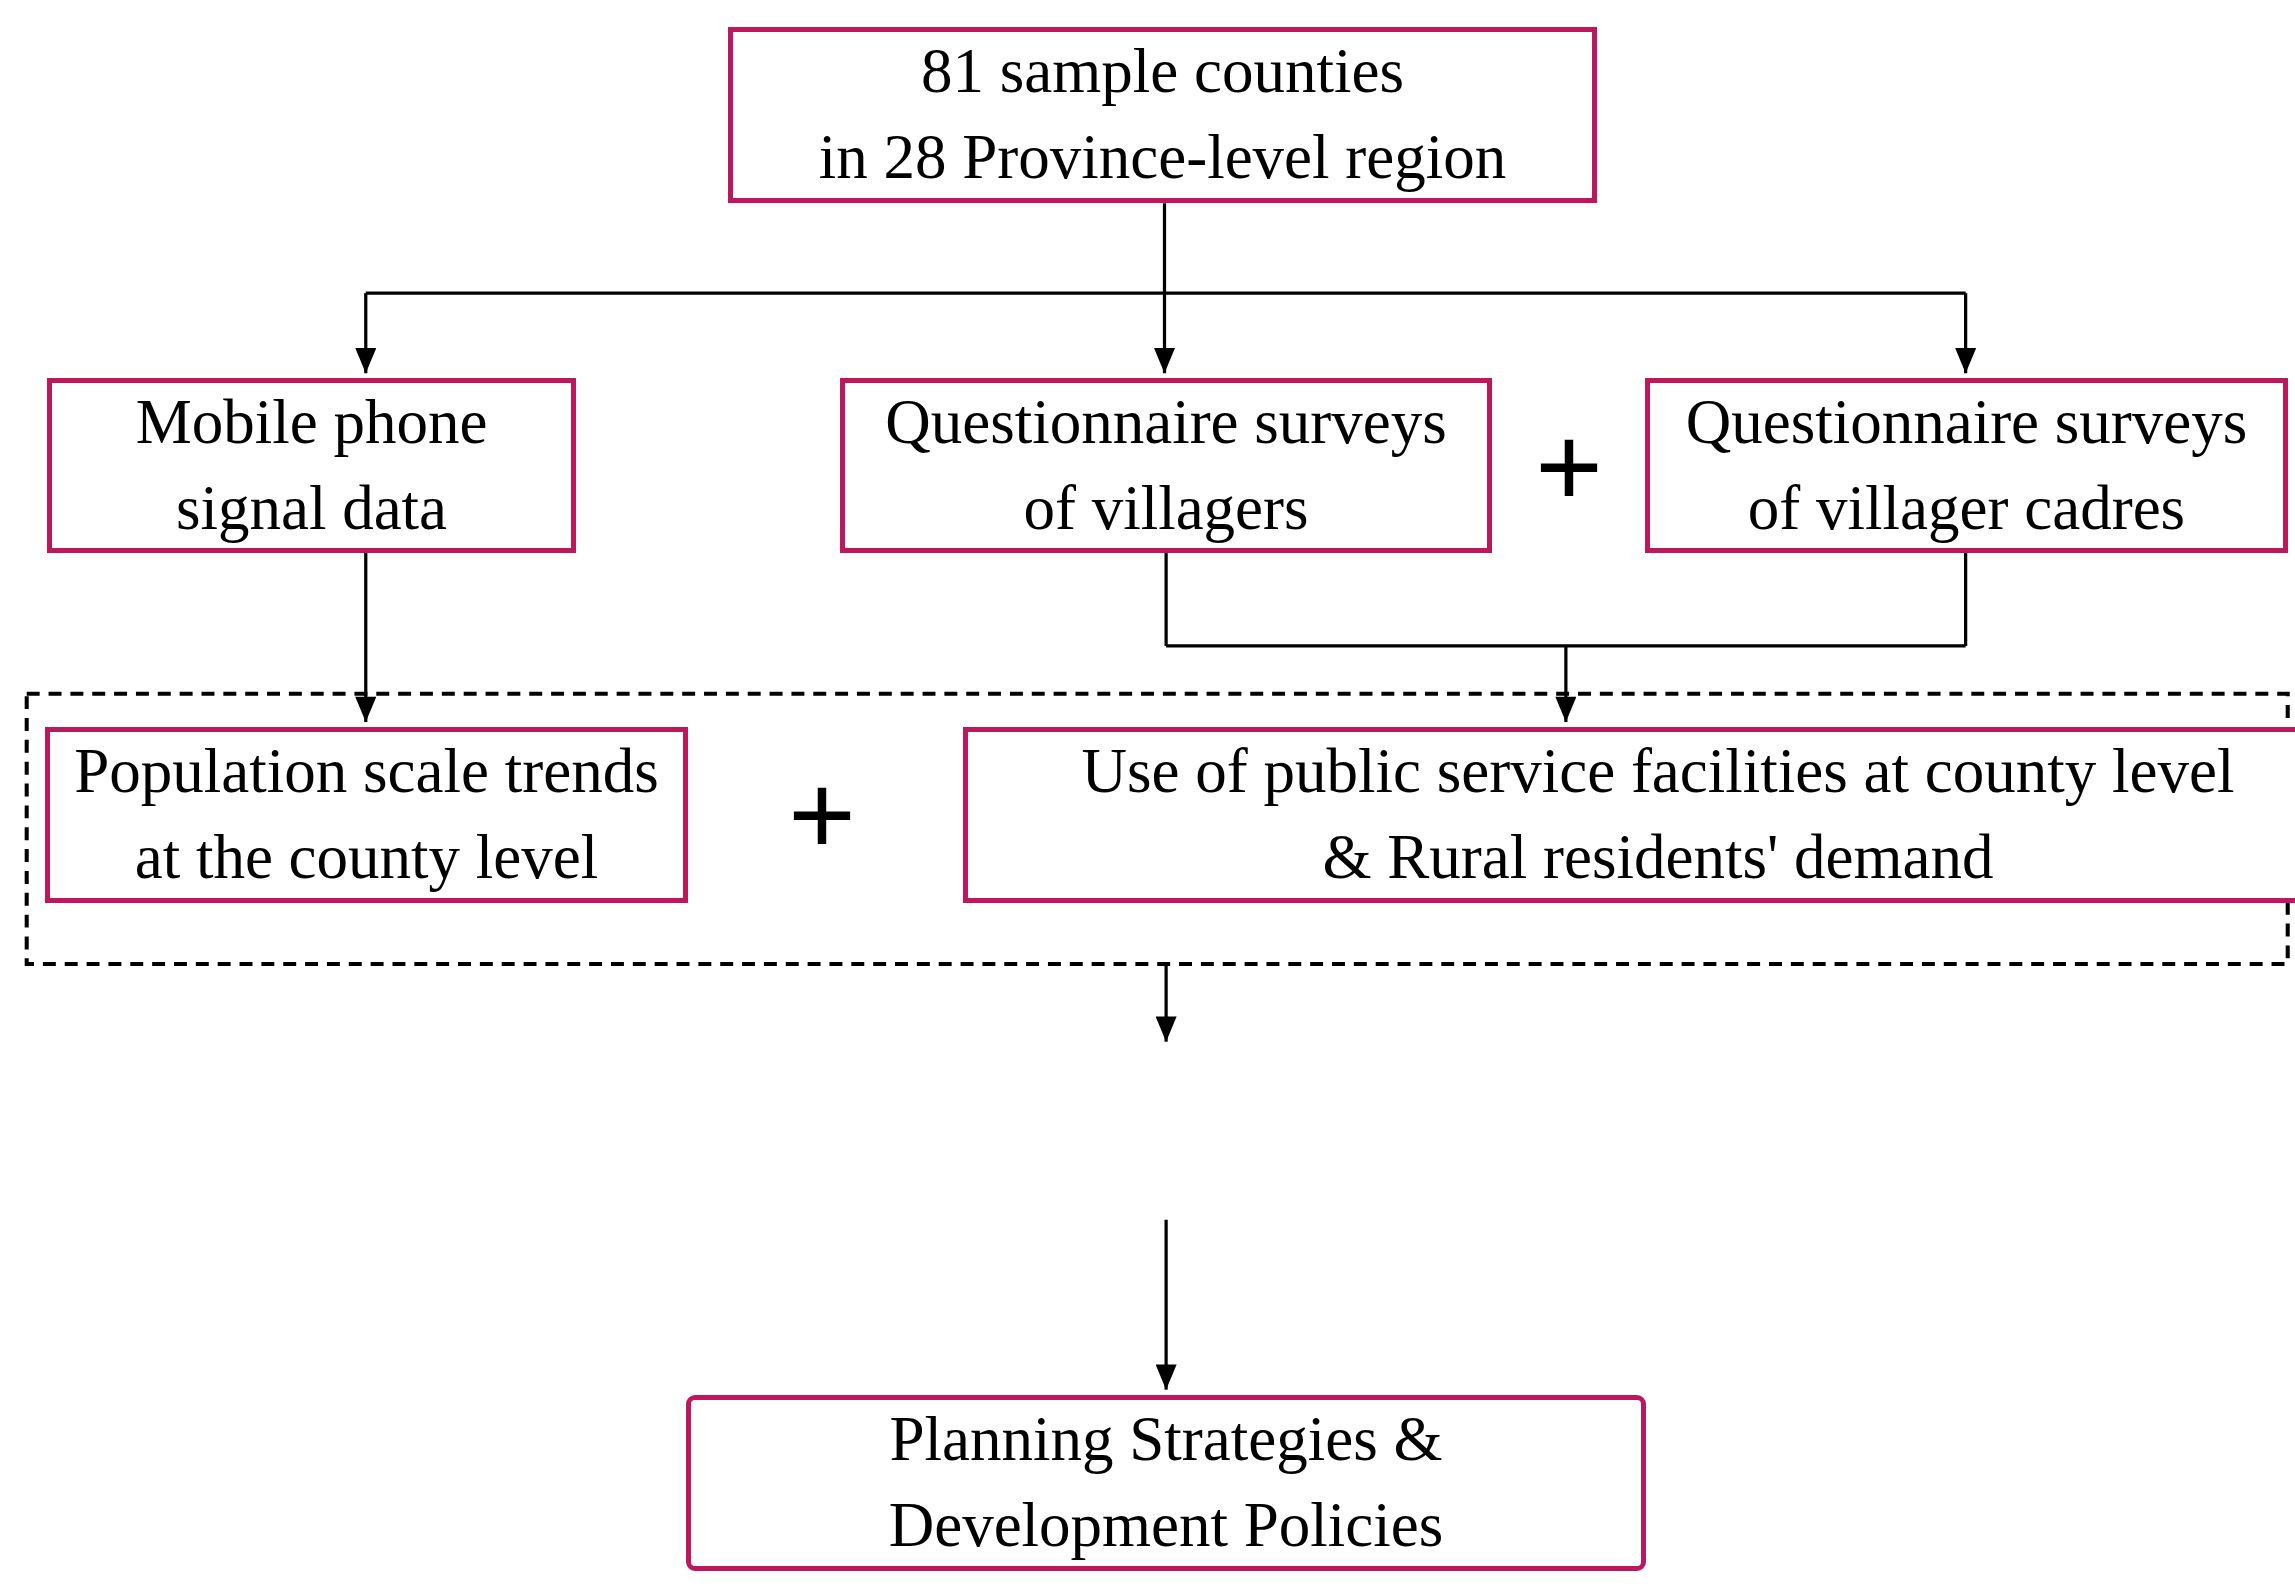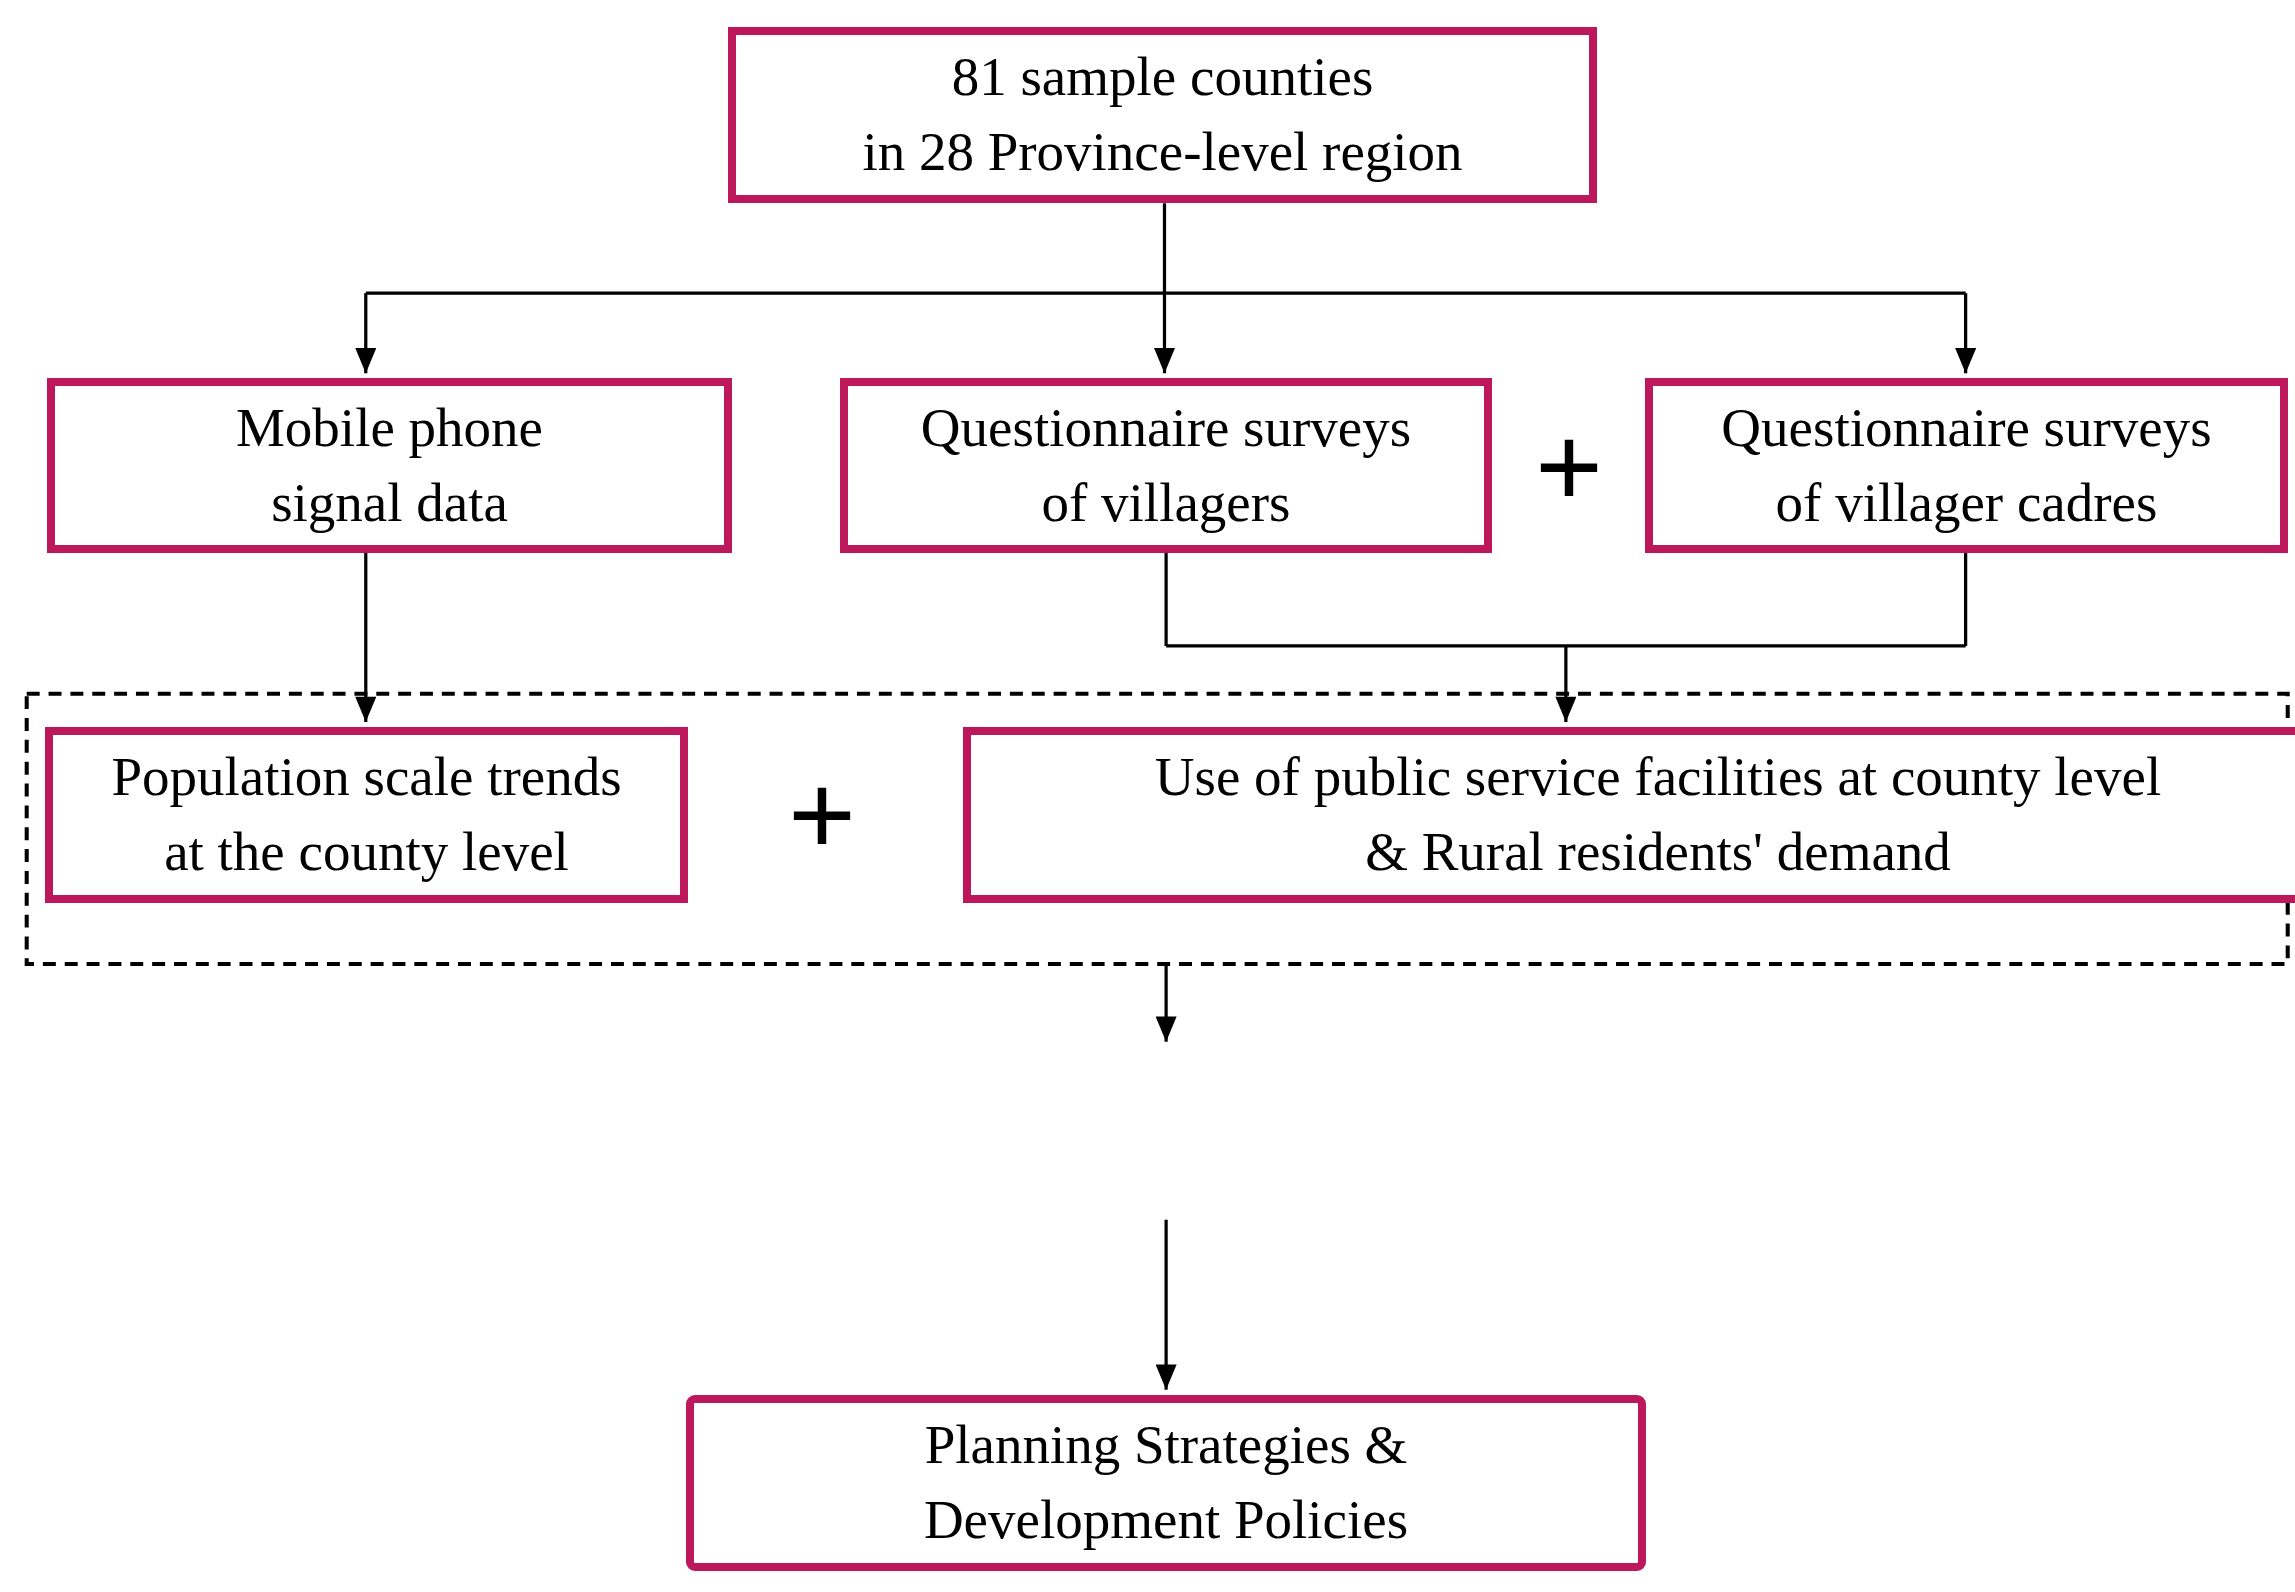--- a/index.html
+++ b/index.html
@@ -19,40 +19,40 @@
   .connectors {
     position: absolute;
     left: 0;
     top: 0;
     width: 2295px;
     height: 1593px;
   }
   .node {
     position: absolute;
     box-sizing: border-box;
-    border: 8px solid #be185d;
+    border: 5px solid #be185d;
     background: #ffffff;
     display: flex;
     align-items: center;
     justify-content: center;
     text-align: center;
-    font-size: 55px;
+    font-size: 63px;
     line-height: 1.36;
     white-space: pre-line;
   }
   .plus {
     position: absolute;
     transform: translate(-50%, -50%);
     font-size: 121px;
     font-weight: bold;
     line-height: 1;
   }
   
   .n-sample     { left: 728px;  top: 27px;   width: 869px; height: 176px; }
-  .n-mobile     { left: 47px;   top: 378px;  width: 685px;  height: 175px; }
+  .n-mobile     { left: 47px;   top: 378px;  width: 529px;  height: 175px; }
   .n-villagers  { left: 840px; top: 378px;  width: 652px;  height: 175px; }
   .n-cadres     { left: 1645px; top: 378px;  width: 643px;  height: 175px; }
   .n-population { left: 45px;   top: 727px;  width: 643px;  height: 176px; }
   .n-use        { left: 963px; top: 727px;  width: 1390px; height: 176px; }
   .n-newdemand  { left: 686px;  top: 1047px; width: 960px; height: 173px; }
   .n-planning   { left: 686px;  top: 1395px; width: 960px; height: 176px; border-radius: 9px; }
   .p-top        { left: 1569px; top: 467px; }
   .p-dashed     { left: 822px; top: 815px; }
 </style>
 </head>

